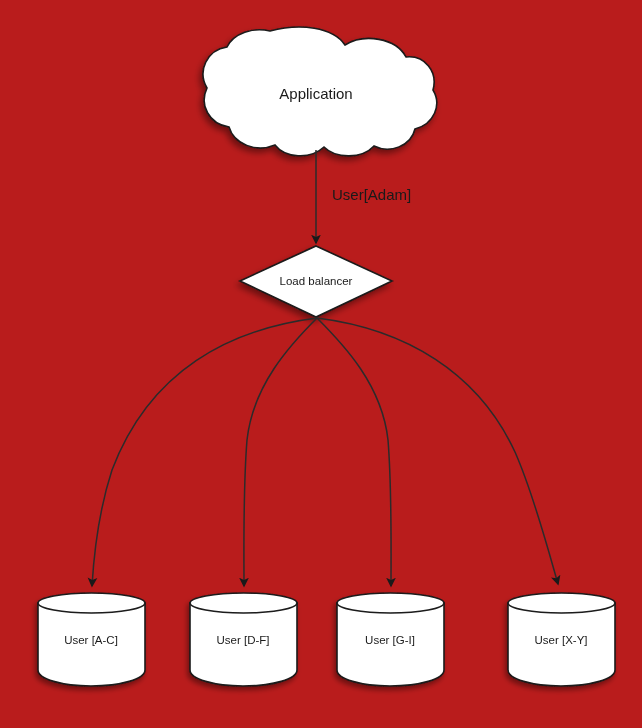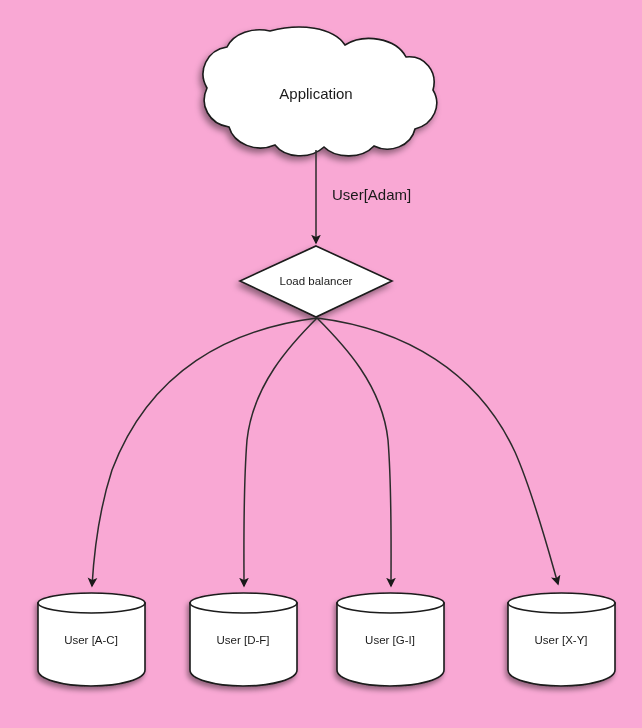--- a/index.html
+++ b/index.html
@@ -7,21 +7,21 @@
     padding: 0;
     background: #ffffff;
   }
   body {
     font-family: "Liberation Sans", sans-serif;
   }
   #canvas {
     position: relative;
     width: 642px;
     height: 728px;
-    background: #f9a8d4;
+    background: #b91c1c;
     overflow: hidden;
   }
   #diagram-svg {
     position: absolute;
     top: 0;
     left: 0;
     width: 642px;
     height: 728px;
   }
   .node-label {

